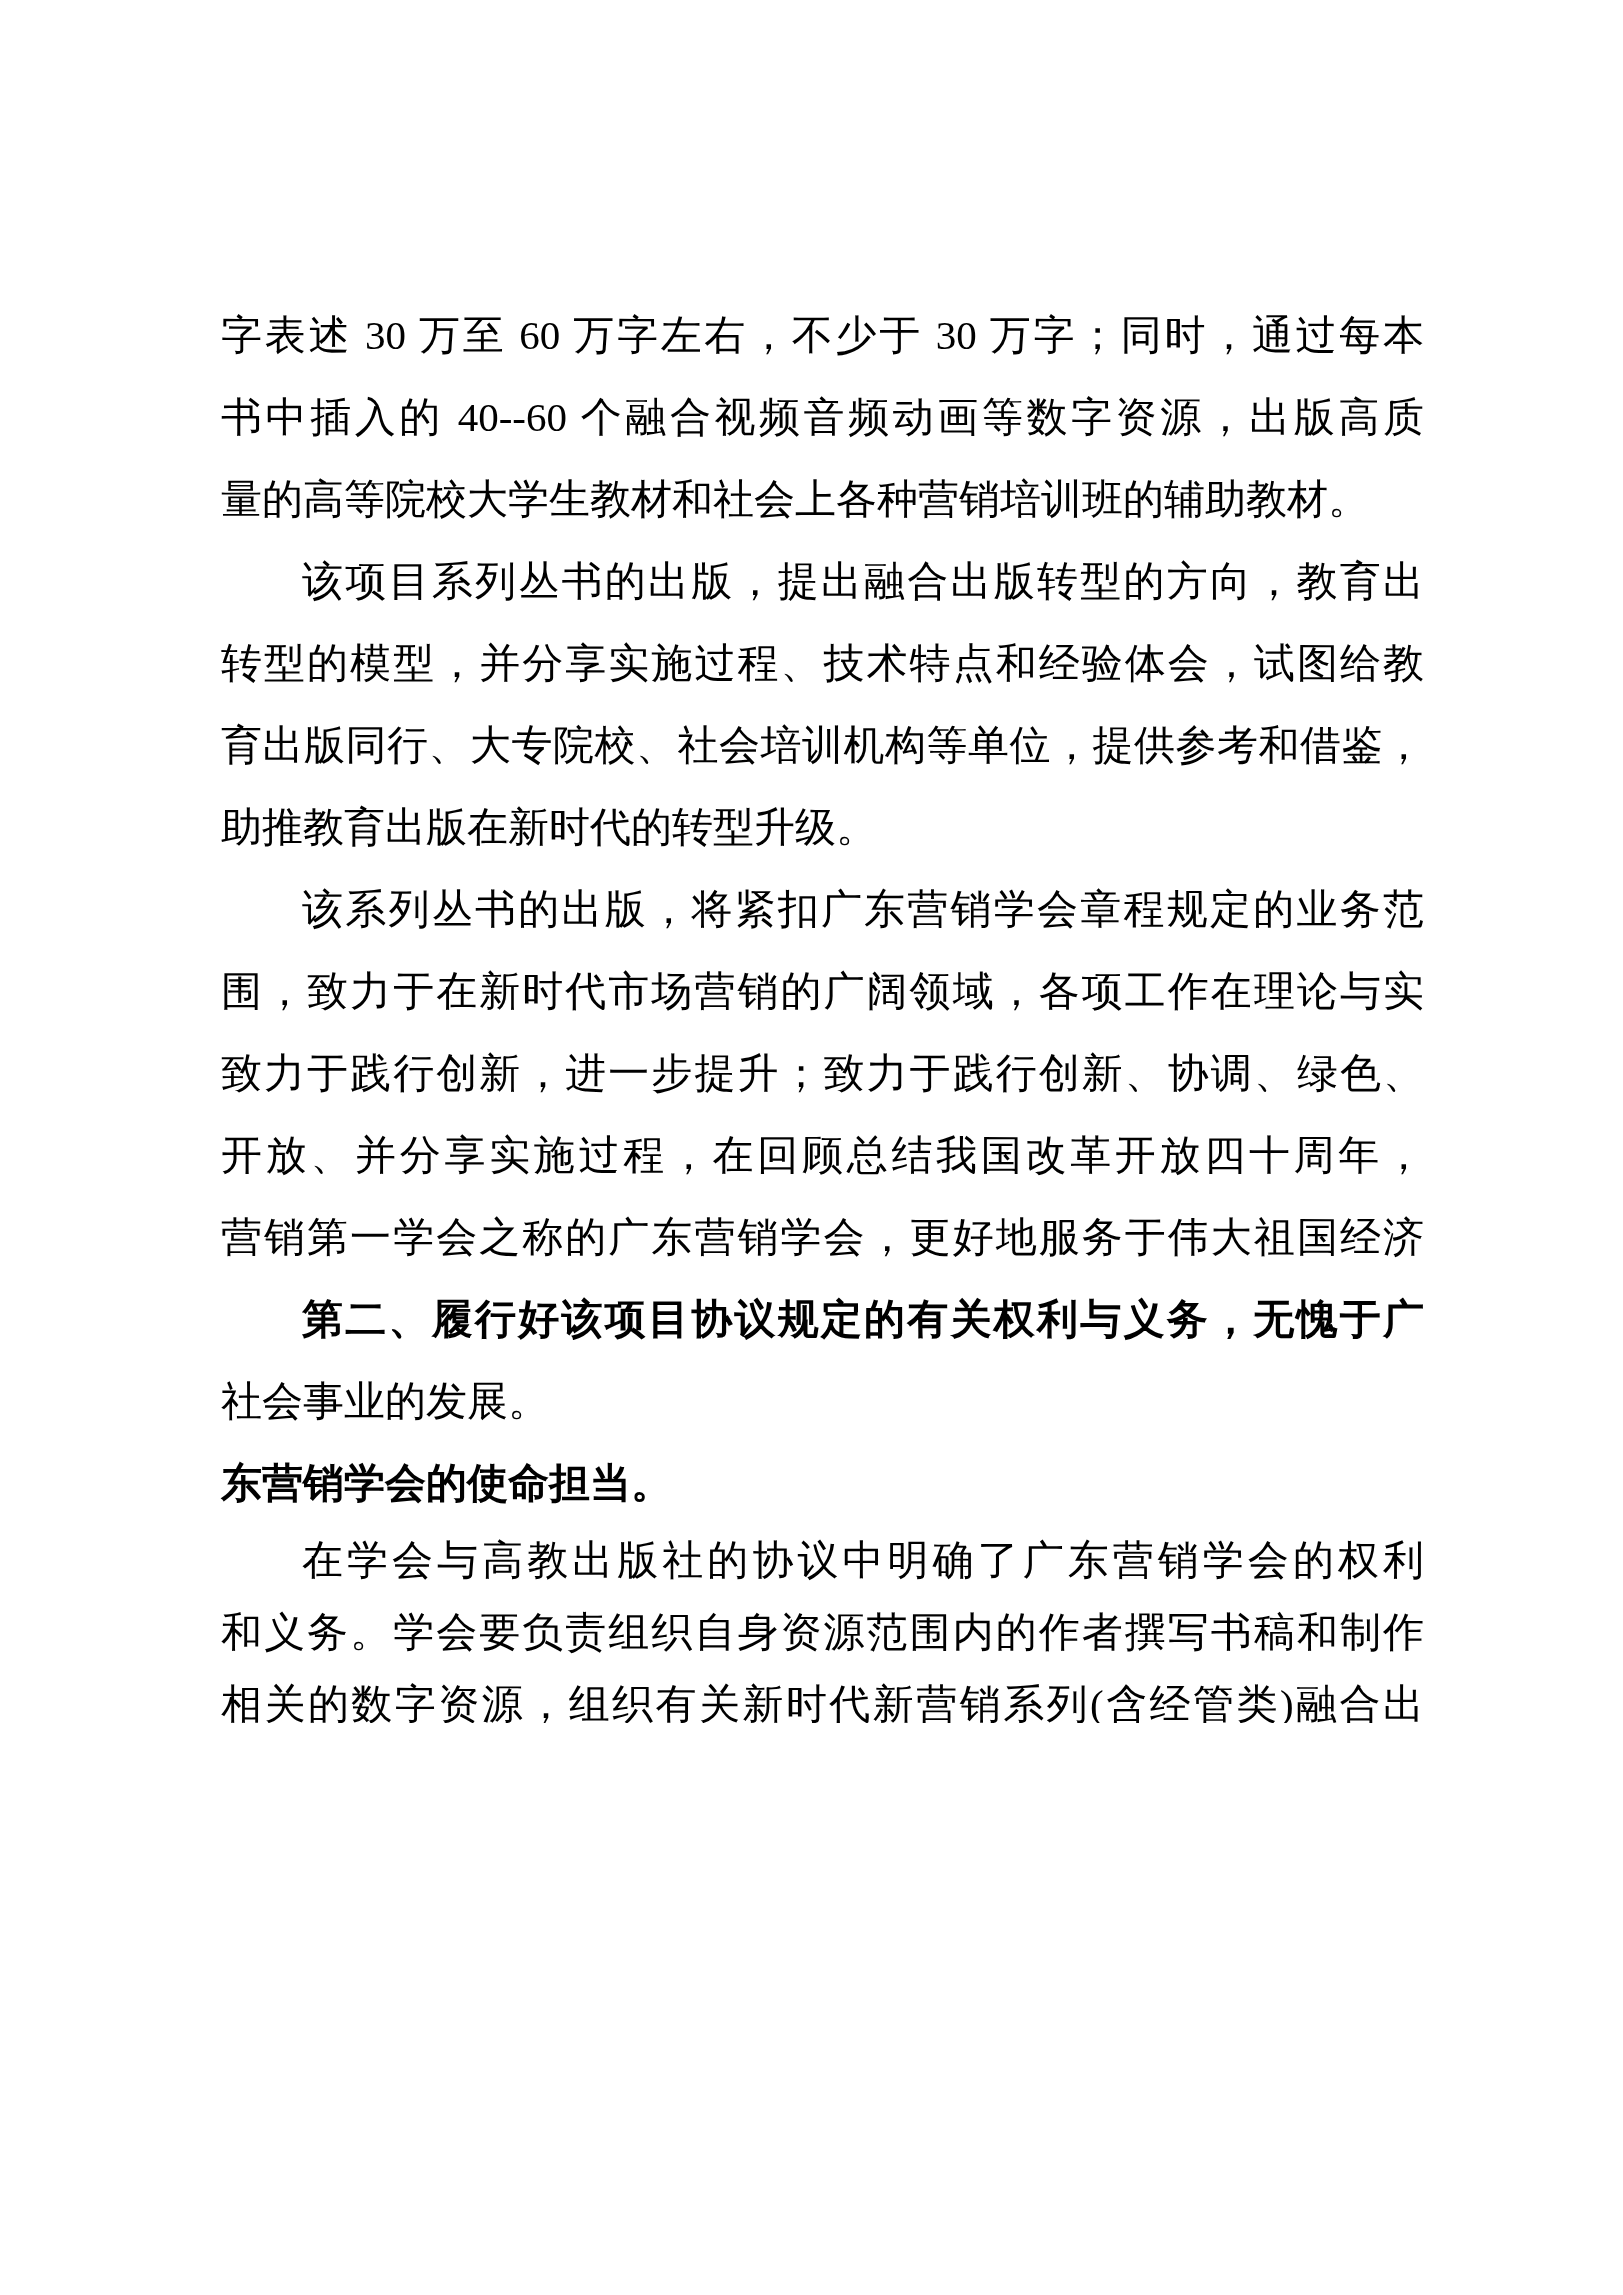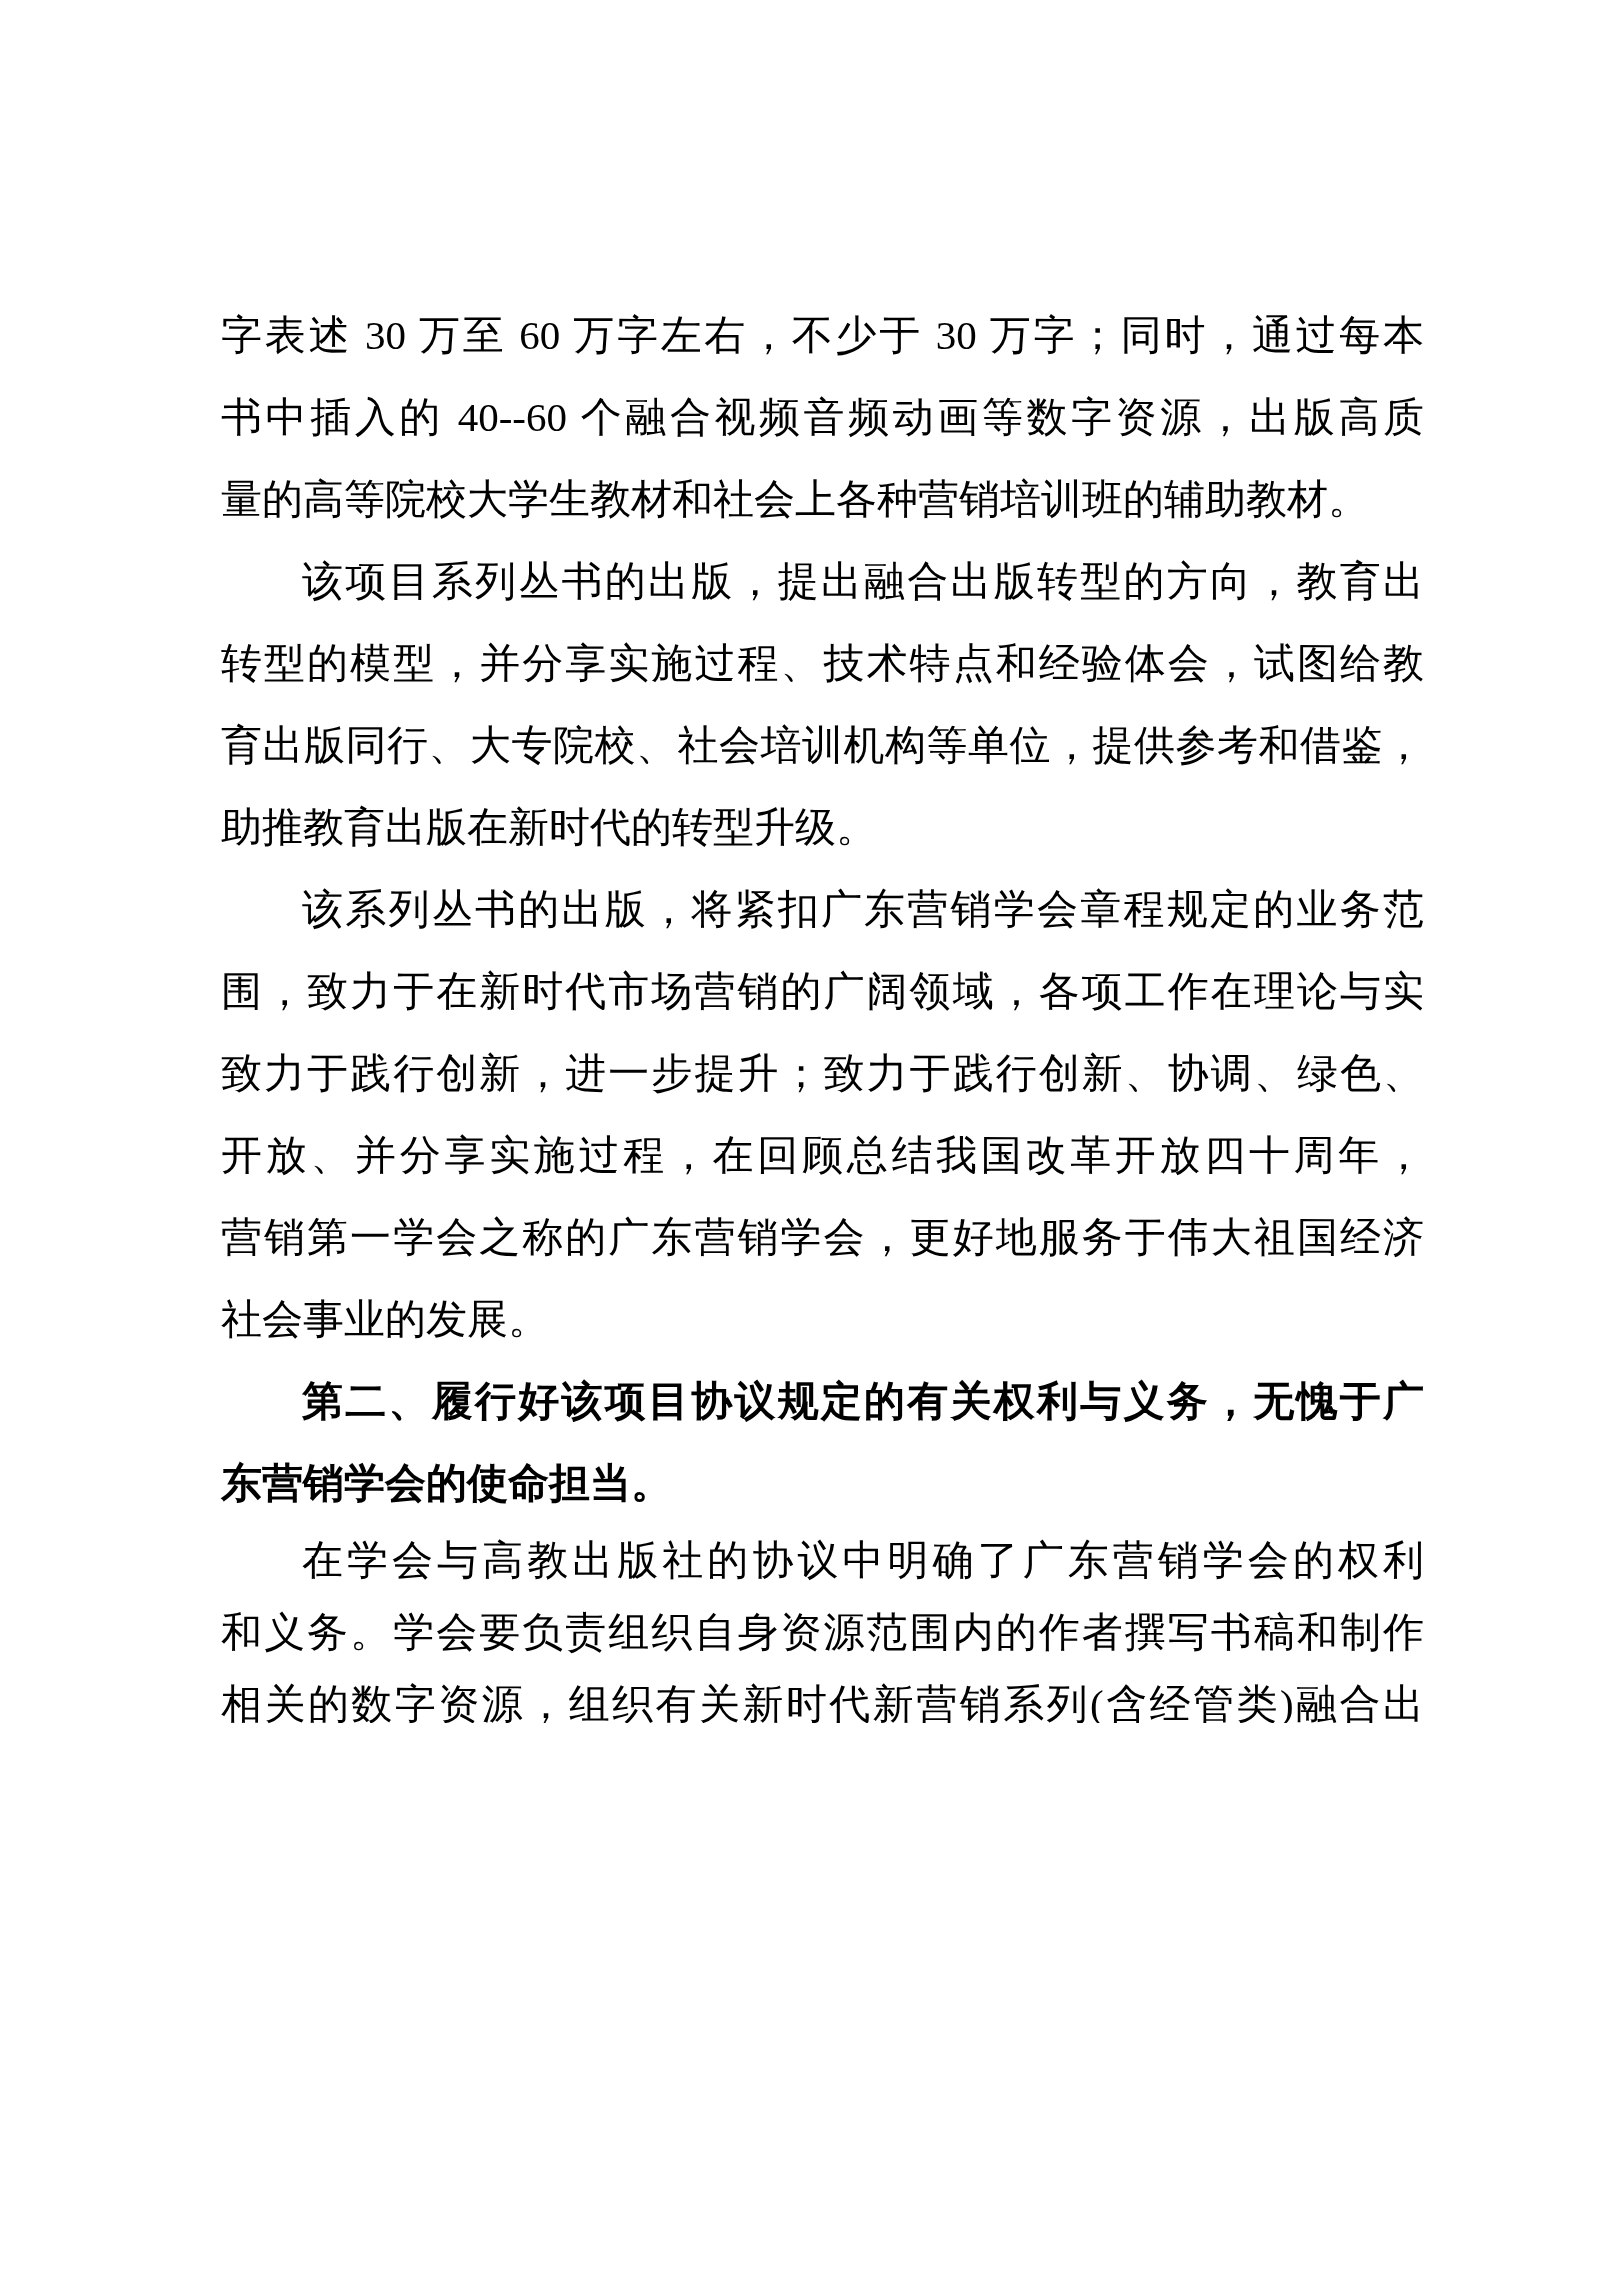--- a/index.html
+++ b/index.html
@@ -65,22 +65,22 @@
     <div class="line end">量的高等院校大学生教材和社会上各种营销培训班的辅助教材。</div>
     <div class="line indent">该项目系列丛书的出版，提出融合出版转型的方向，教育出</div>
     <div class="line">转型的模型，并分享实施过程、技术特点和经验体会，试图给教</div>
     <div class="line">育出版同行、大专院校、社会培训机构等单位，提供参考和借鉴，</div>
     <div class="line end">助推教育出版在新时代的转型升级。</div>
     <div class="line indent">该系列丛书的出版，将紧扣广东营销学会章程规定的业务范</div>
     <div class="line">围，致力于在新时代市场营销的广阔领域，各项工作在理论与实</div>
     <div class="line">致力于践行创新，进一步提升；致力于践行创新、协调、绿色、</div>
     <div class="line">开放、并分享实施过程，在回顾总结我国改革开放四十周年，</div>
     <div class="line">营销第一学会之称的广东营销学会，更好地服务于伟大祖国经济</div>
+    <div class="line indent bold">第二、履行好该项目协议规定的有关权利与义务，无愧于广</div>
     <div class="line end">社会事业的发展。</div>
-    <div class="line indent bold">第二、履行好该项目协议规定的有关权利与义务，无愧于广</div>
     <div class="line end bold">东营销学会的使命担当。</div>
     <div class="line indent tight">在学会与高教出版社的协议中明确了广东营销学会的权利</div>
     <div class="line tight">和义务。学会要负责组织自身资源范围内的作者撰写书稿和制作</div>
     <div class="line tight">相关的数字资源，组织有关新时代新营销系列(含经管类)融合出</div>
   </div>
 
   <div class="pagenum">- 2 -</div>
 </div>
 
 

